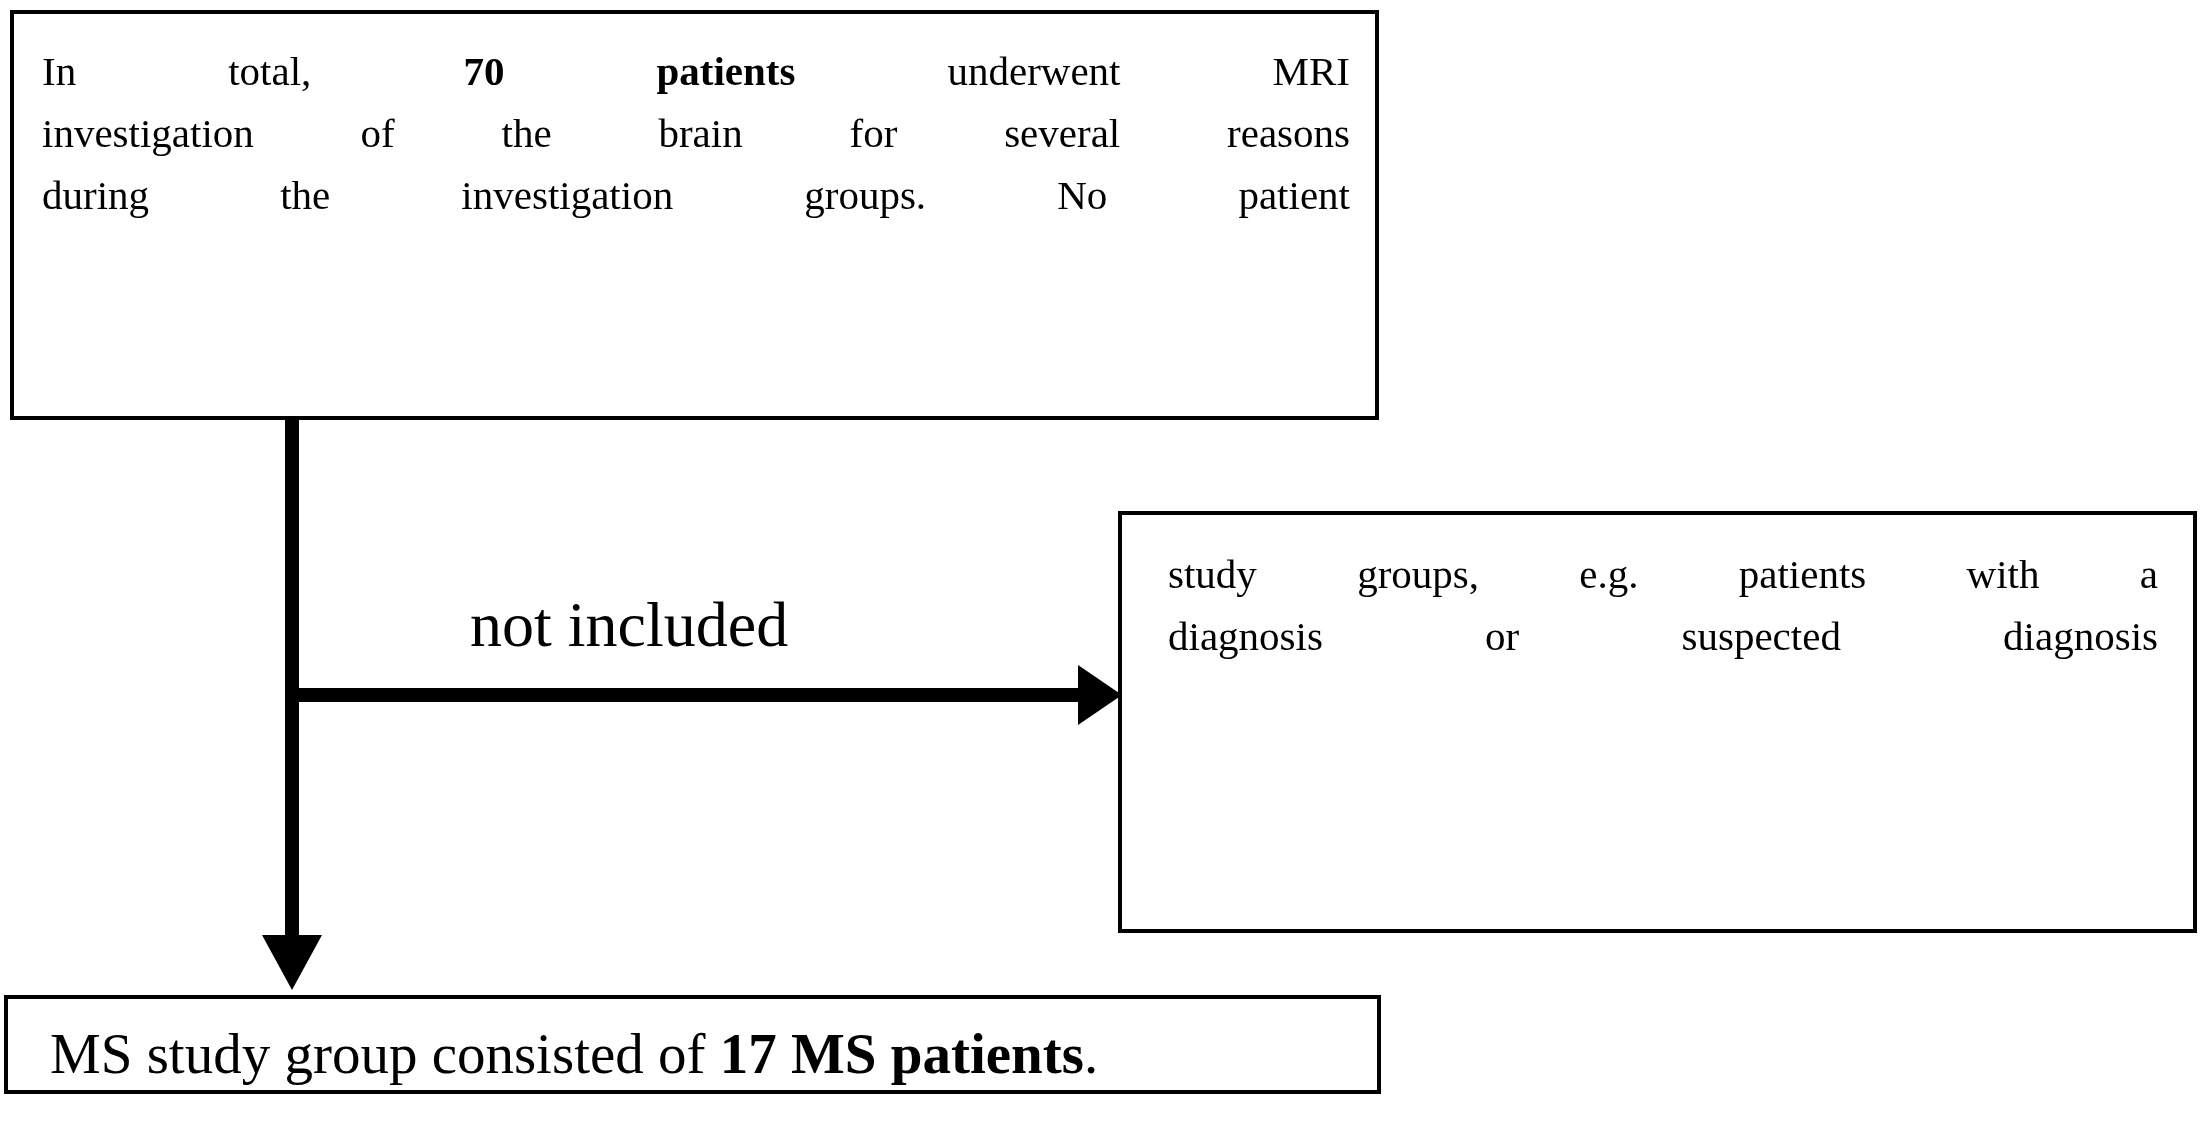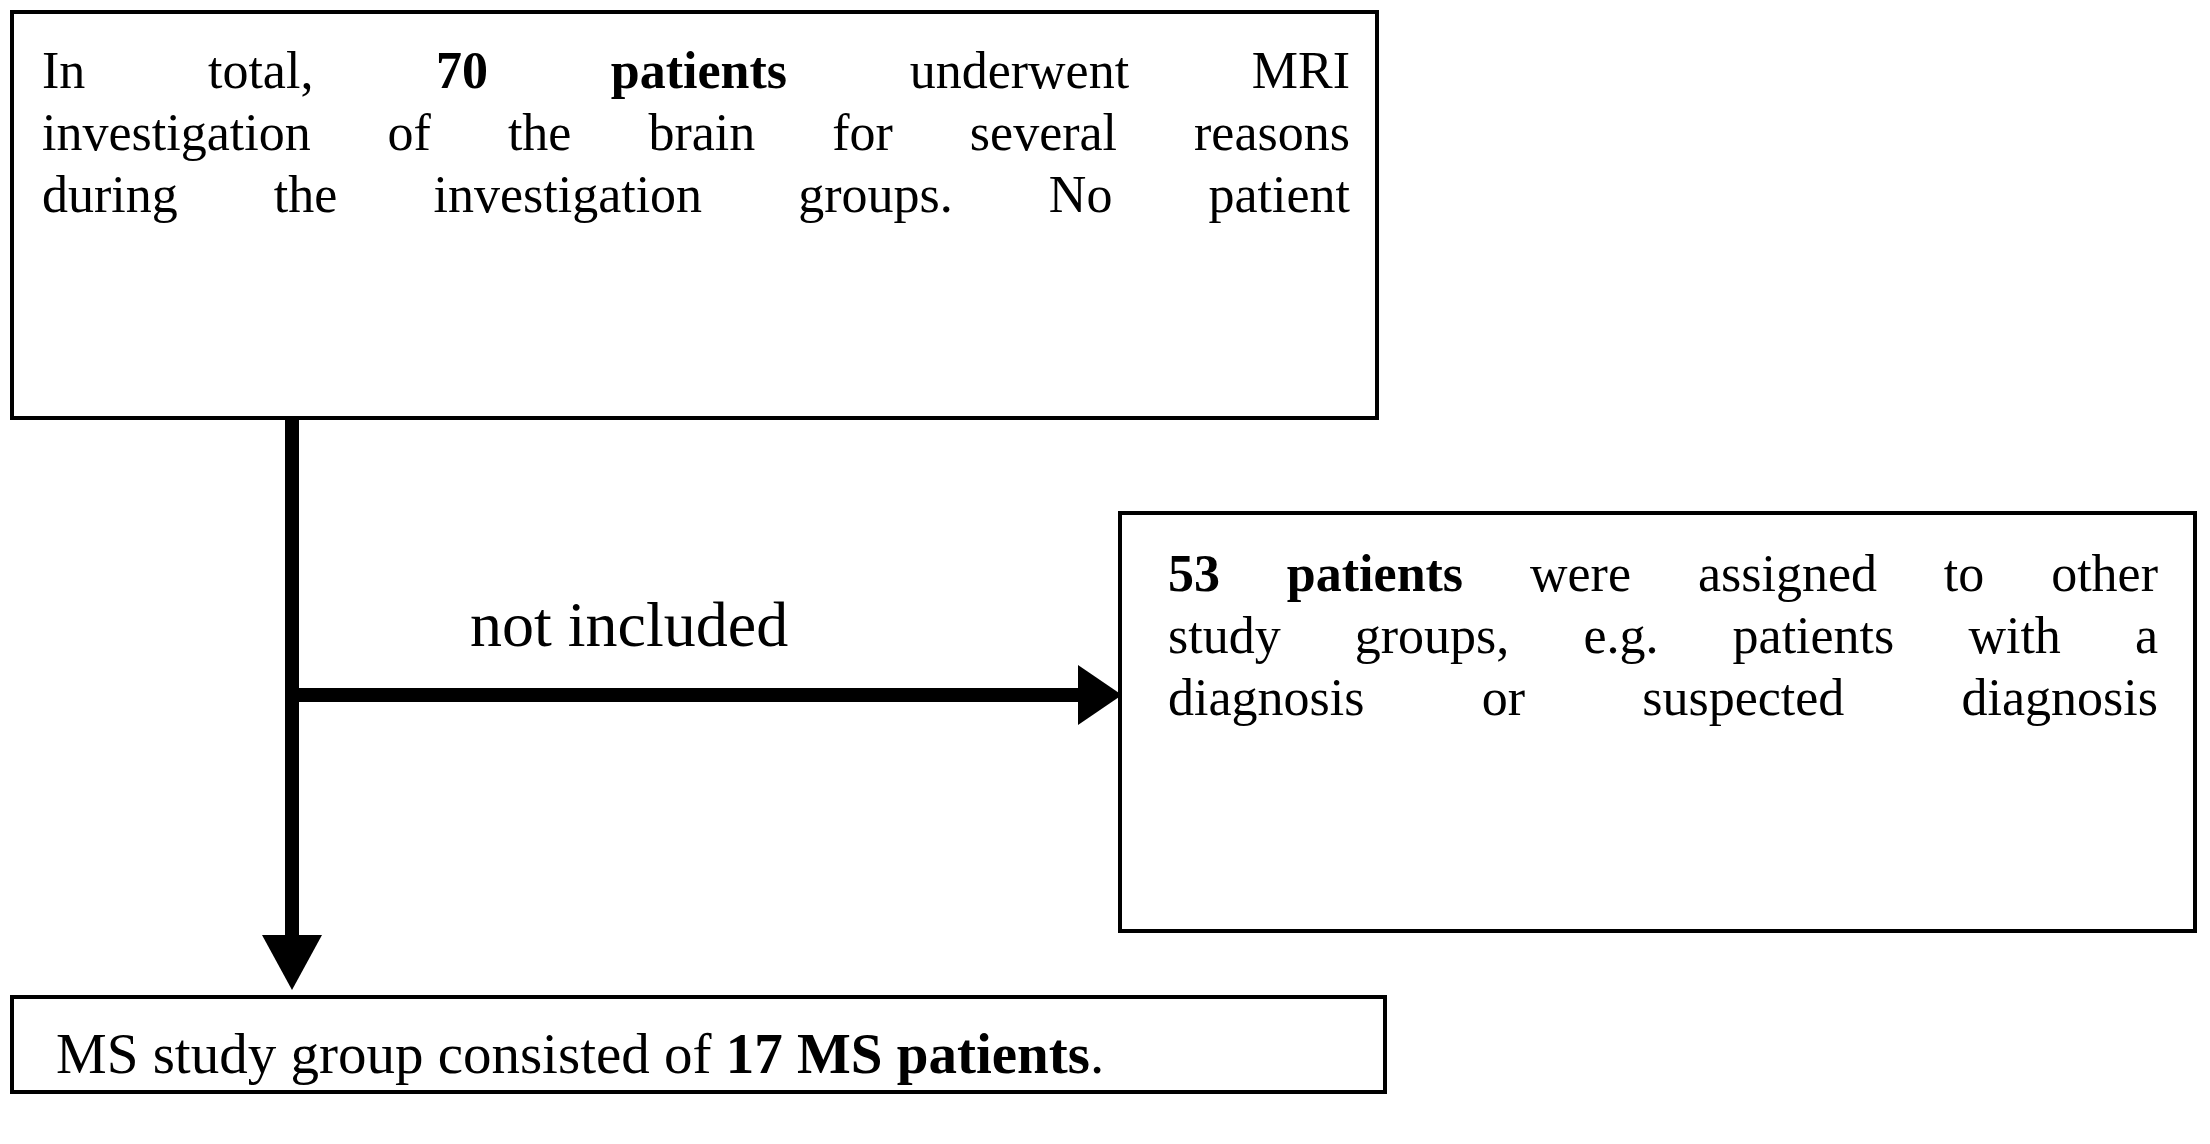--- a/index.html
+++ b/index.html
@@ -20,21 +20,21 @@
   
   .flow-box {
     position: absolute;
     box-sizing: border-box;
     border: 4px solid #000000;
     background: #ffffff;
   }
   .box-text {
     position: absolute;
     box-sizing: border-box;
-    font-size: 52px;
+    font-size: 41px;
     line-height: 62px;
     color: #000000;
     text-align: justify;
     text-justify: inter-word;
     hyphens: none;
   }
   .line {
     display: block;
     text-align: justify;
     text-align-last: justify;
@@ -66,21 +66,21 @@
     height: 422px;
   }
   #box-excluded-text {
     left: 46px;
     top: 28px;
     width: 990px;
   }
 
   
   #box-included {
-    left: 10px;
+    left: 4px;
     top: 995px;
     width: 1377px;
     height: 99px;
   }
   #box-included-text {
     left: 42px;
     top: 24px;
     width: 1290px;
     font-size: 57px;
     line-height: 62px;
@@ -149,21 +149,20 @@
   </div>
 
   <div class="conn-vertical"></div>
   <div class="conn-arrowhead-down"></div>
   <div class="conn-horizontal"></div>
   <div class="conn-arrowhead-right"></div>
   <div class="edge-label">not included</div>
 
   <div class="flow-box" id="box-excluded">
     <div class="box-text" id="box-excluded-text">
-      <span class="line"><b>53 patients</b><span> were assigned to other</span></span>
       <span class="line">study  groups,  e.g.  patients  with  a</span>
       <span class="line">diagnosis  or  suspected  diagnosis</span>
     </div>
   </div>
 
   <div class="flow-box" id="box-included">
     <div id="box-included-text" class="box-text">
       <span>MS study group consisted of </span><b>17 MS patients</b><span>.</span>
     </div>
   </div>

